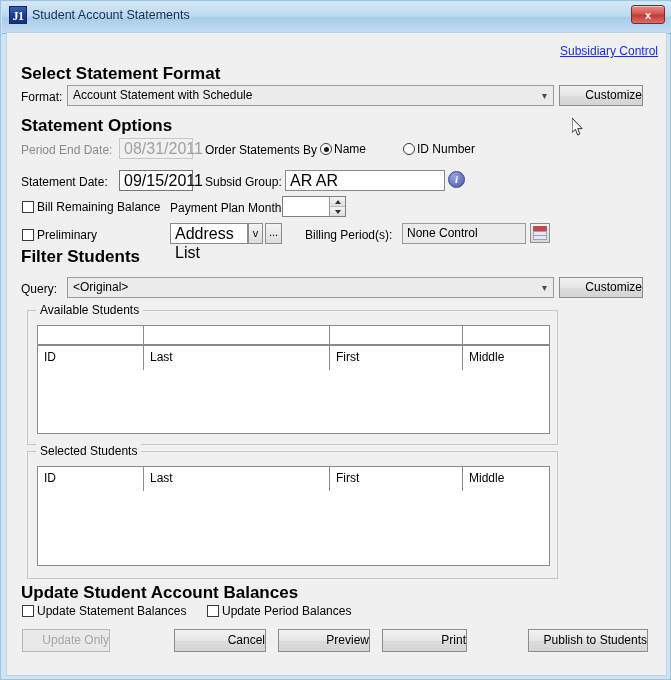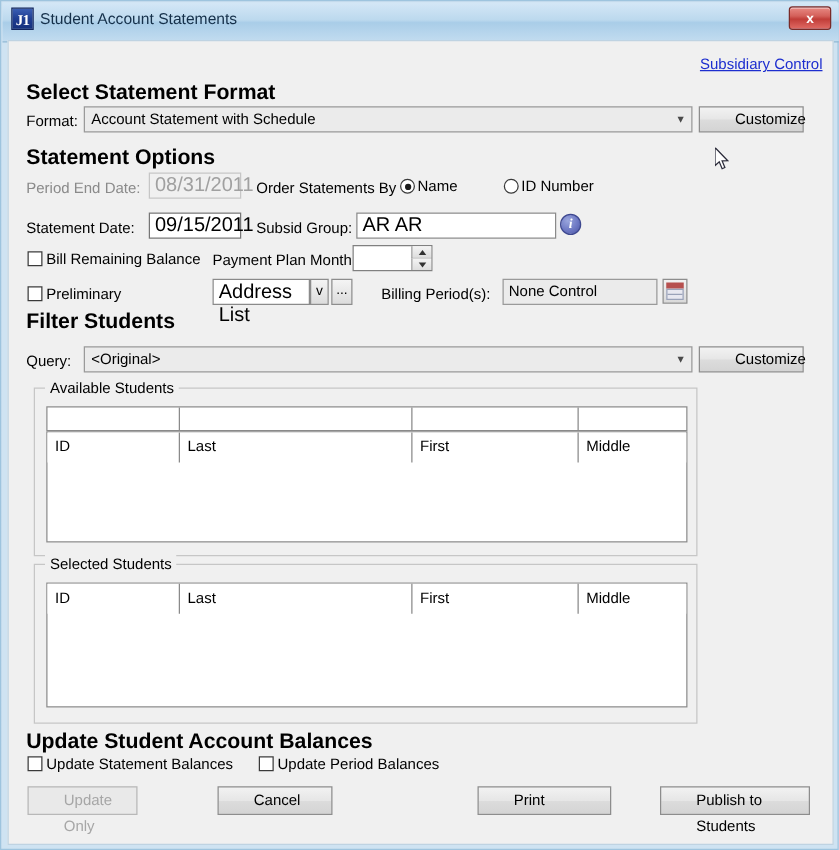--- a/index.html
+++ b/index.html
@@ -67,21 +67,21 @@
     height:21px;line-height:19px;padding-left:5px;font-size:12px;color:#000;
   }
   .combo .arrow{
     position:absolute;right:6px;top:0;height:19px;line-height:19px;
     font-size:10px;color:#4a4a4a;
   }
   .btn{
     position:absolute;box-sizing:border-box;
     background:linear-gradient(to bottom,#f2f2f2 0%,#e6e6e6 50%,#dcdcdc 51%,#d4d4d4 100%);
     border:1px solid #8d8d8d;
-    font-size:12px;color:#000;text-align:left;cursor:default;padding-left:28px;
+    font-size:12px;color:#000;text-align:right;cursor:default;
   }
   .btn.disabled{color:#a6a6a6;border-color:#b8b8b8;background:#e9e9e9;}
   .txt{
     position:absolute;box-sizing:border-box;background:#fff;border:1px solid #767676;
     height:21px;line-height:19px;font-size:16px;color:#000;padding:0 4px;
   }
   .txt.center{text-align:center;}
   .txt.dis{background:#f0f0f0;border:1px solid #c6c6c6;color:#a0a0a0;}
   .txt.flat{border:1px solid #8a8a8a;}
   .gray-field{
@@ -288,21 +288,22 @@
 
     <div class="cbwrap" style="left:15px;top:571px;">
       <span class="cb"></span><span class="cbtext">Update Statement Balances</span>
     </div>
     <div class="cbwrap" style="left:200px;top:571px;">
       <span class="cb"></span><span class="cbtext">Update Period Balances</span>
     </div>
 
     <div class="btn disabled" style="left:15px;top:596px;width:88px;height:23px;line-height:21px;">Update Only</div>
     <div class="btn" style="left:167px;top:596px;width:92px;height:23px;line-height:21px;">Cancel</div>
-    <div class="btn" style="left:375px;top:596px;width:107px;height:23px;line-height:21px;">Print</div>
+    <div class="btn" style="left:271px;top:596px;width:92px;height:23px;line-height:21px;">Preview</div>
+    <div class="btn" style="left:375px;top:596px;width:85px;height:23px;line-height:21px;">Print</div>
     <div class="btn" style="left:521px;top:596px;width:120px;height:23px;line-height:21px;">Publish to Students</div>
 
   </div>
 
   <svg class="cursor" style="left:571px;top:117px;" viewBox="0 0 12 19">
     <polygon points="0,0 0,14.5 3.4,11.4 5.7,17 7.9,16 5.7,10.7 10.2,10.6" fill="#fff" stroke="#2b2b3a" stroke-width="1"></polygon>
   </svg>
 
 </div>
 

